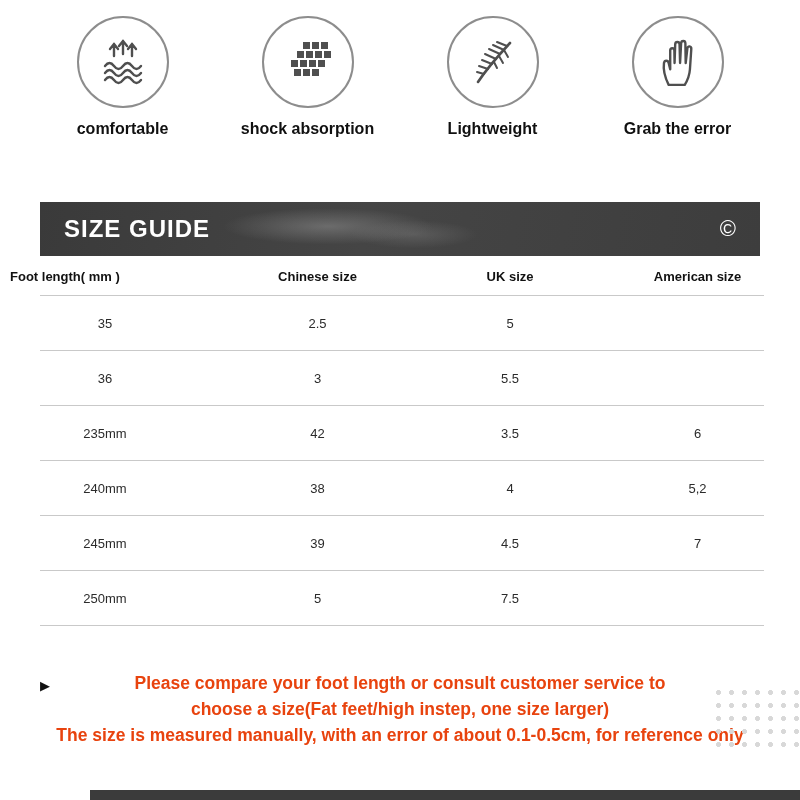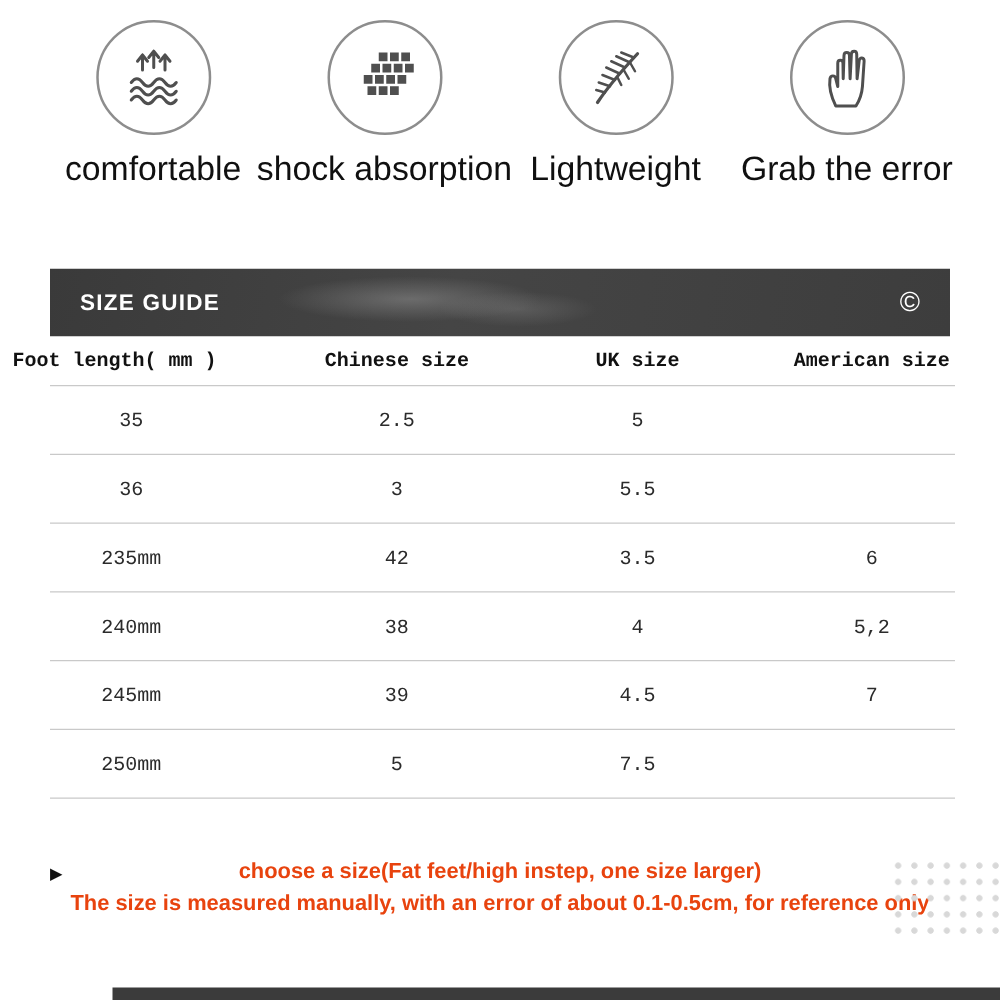--- a/index.html
+++ b/index.html
@@ -5,39 +5,39 @@
   * { margin:0; padding:0; box-sizing:border-box; }
   html,body { width:800px; height:800px; }
   body { font-family:"Liberation Sans", sans-serif; background:#fff; }
   .page { position:relative; width:800px; height:800px; background:#fff; overflow:hidden; }
 
   
   .features { display:flex; justify-content:space-between; padding:16px 30px 0 30px; }
   .feature { width:185px; display:flex; flex-direction:column; align-items:center; }
   .circle { width:92px; height:92px; border:2px solid #8d8d8d; border-radius:50%;
             display:flex; align-items:center; justify-content:center; background:#fff; }
-  .feature-label { margin-top:12px; font-size:27px; font-weight:normal; color:#101010; white-space:nowrap; }
+  .feature-label { margin-top:12px; font-size:16px; font-weight:bold; color:#101010; white-space:nowrap; }
 
   
   .size-guide-bar { margin:64px 40px 0 40px; height:54px;
     background:
       radial-gradient(150px 26px at 40% 45%, rgba(140,140,140,.55), rgba(140,140,140,0) 70%),
       radial-gradient(90px 20px at 52% 60%, rgba(120,120,120,.45), rgba(120,120,120,0) 70%),
       linear-gradient(100deg,#3a3a3a 0%,#454545 45%,#3d3d3d 100%);
     display:flex; align-items:center; justify-content:space-between; padding:0 24px; }
-  .size-guide-title { color:#fff; font-size:18px; font-weight:bold; letter-spacing:1px; }
+  .size-guide-title { color:#fff; font-size:24px; font-weight:bold; letter-spacing:1px; }
   .copyright { color:#fff; font-size:22px; }
 
   
   .size-table { width:800px; }
   .t-row { position:relative; display:grid; grid-template-columns:210px 215px 170px 205px;
            align-items:center; height:55px; }
   .t-row::after { content:""; position:absolute; left:40px; right:36px; bottom:0; height:1px; background:#c9c9c9; }
   .t-row.header { height:40px; }
-  .cell { text-align:center; font-size:16px; color:#2b2b2b;font-family:Liberation Mono, monospace; }
+  .cell { text-align:center; font-size:13px; color:#2b2b2b; }
   .t-row.header .cell { font-weight:bold; color:#111; }
   .t-row.header .cell.first { text-align:left; padding-left:10px; }
 
   
   .notes { position:relative; margin-top:44px; text-align:center;
            color:#e8430e; font-weight:bold; font-size:17.5px; line-height:26px; }
   .note-marker { position:absolute; left:40px; top:3px; color:#111; font-size:13px; font-weight:normal; }
 
   
   .dots { position:absolute; right:0; bottom:52px; width:88px; height:62px;
@@ -186,20 +186,21 @@
     <div class="t-row">
       <div class="cell">250mm</div>
       <div class="cell">5</div>
       <div class="cell">7.5</div>
     </div>
 
   </div>
 
   <div class="notes">
     <span class="note-marker">▶</span>
+    <div>Please compare your foot length or consult customer service to</div>
     <div>choose a size(Fat feet/high instep, one size larger)</div>
     <div>The size is measured manually, with an error of about 0.1-0.5cm, for reference only</div>
   </div>
 
   <div class="dots"></div>
   <div class="bottom-strip"></div>
 
 </div>
 
 </body></html>

